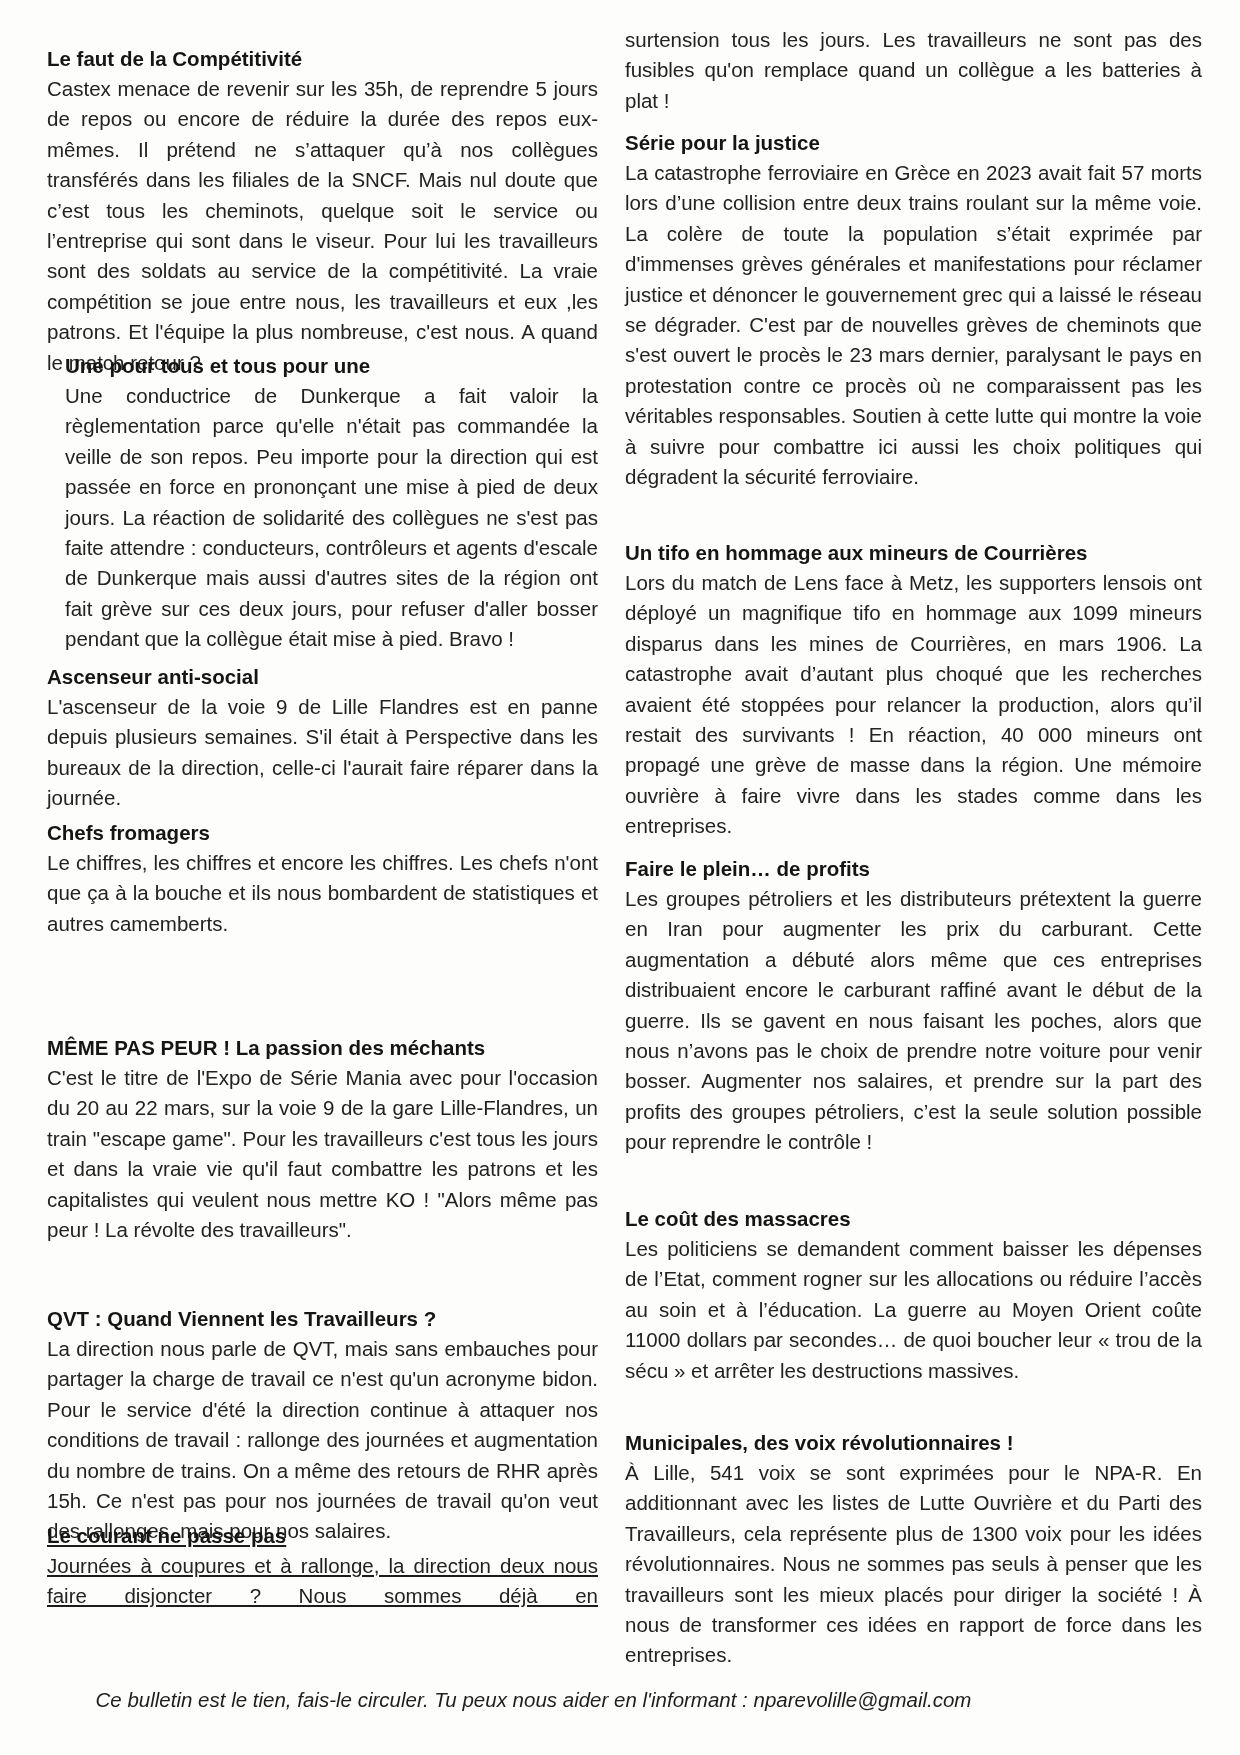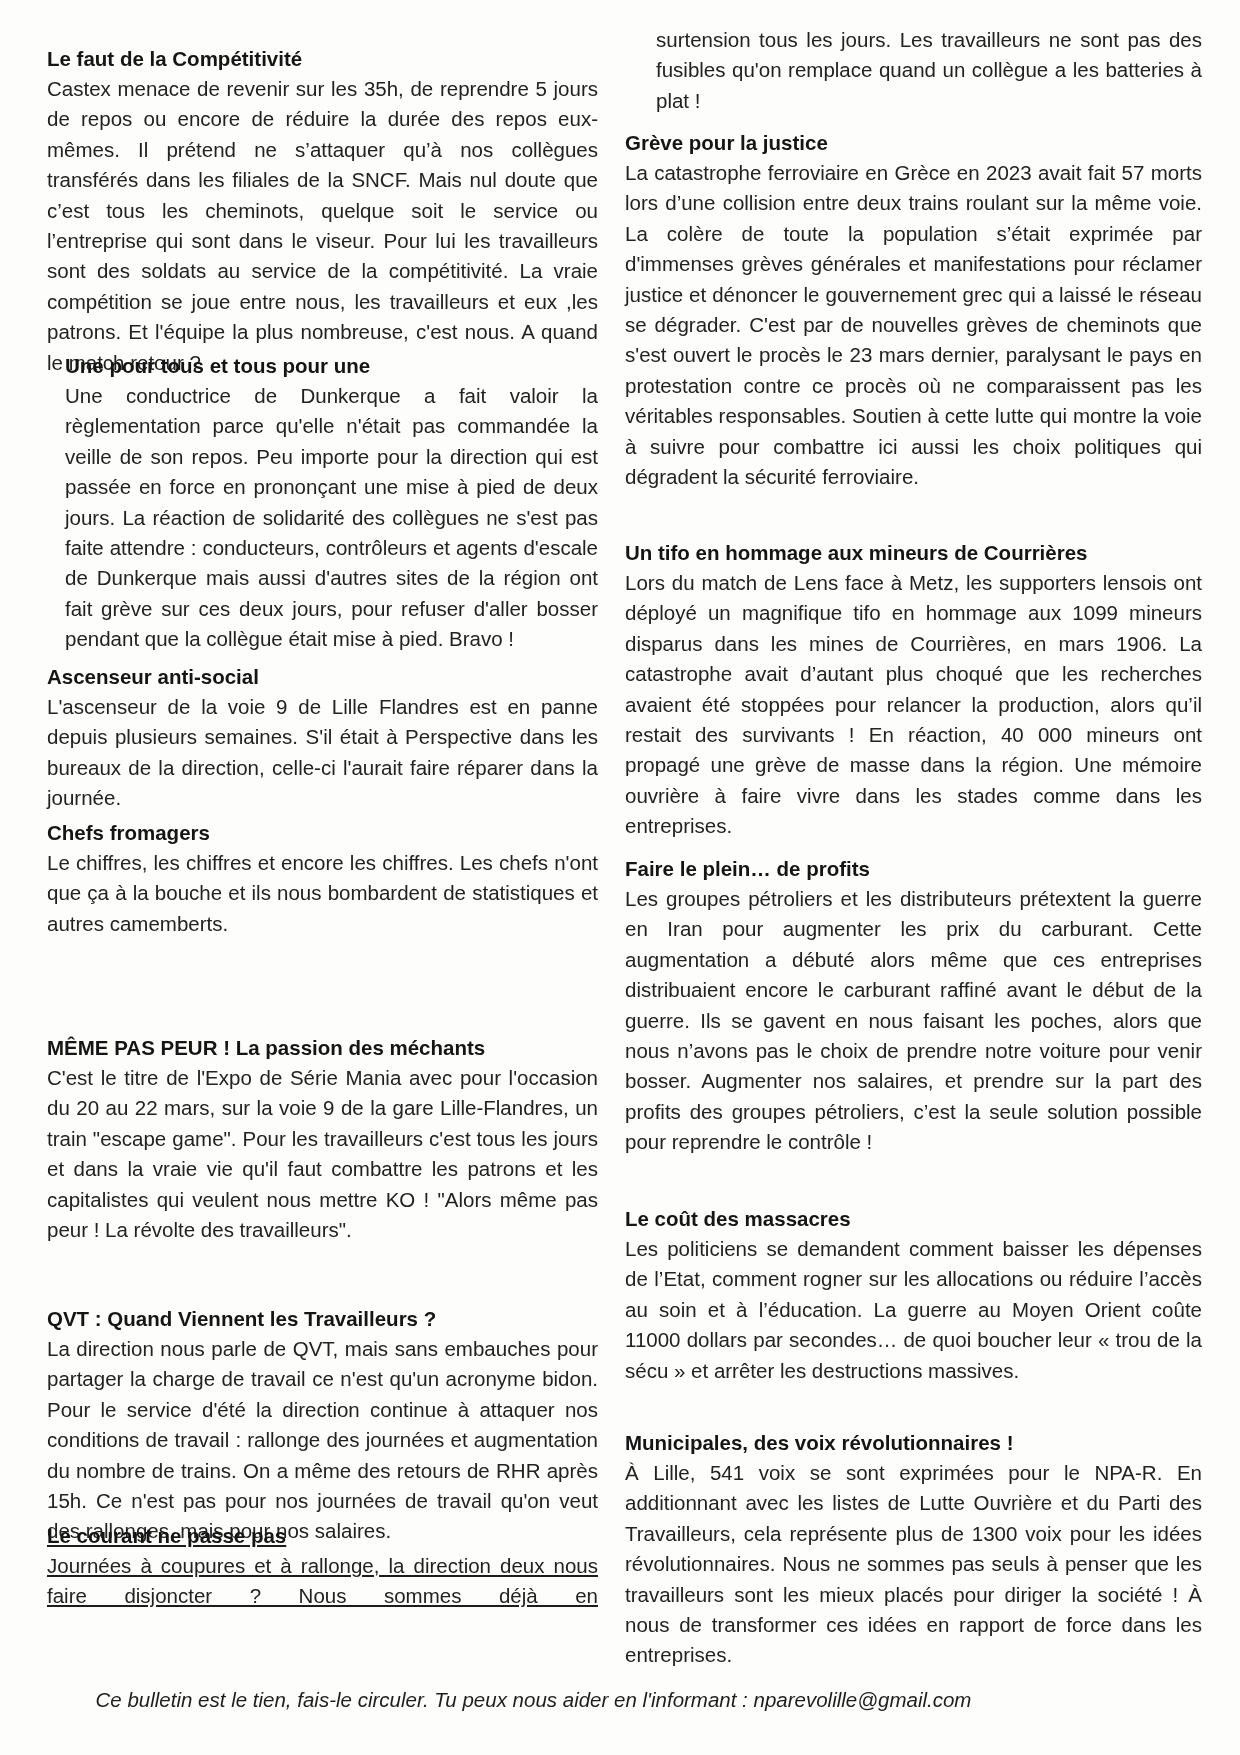--- a/index.html
+++ b/index.html
@@ -47,25 +47,25 @@
     <h2 class="h">QVT : Quand Viennent les Travailleurs ?</h2>
     <p class="p">La direction nous parle de QVT, mais sans embauches pour partager la charge de travail ce n'est qu'un acronyme bidon. Pour le service d'été la direction continue à attaquer nos conditions de travail : rallonge des journées et augmentation du nombre de trains. On a même des retours de RHR après 15h. Ce n'est pas pour nos journées de travail qu'on veut des rallonges, mais pour nos salaires.</p>
   </div>
   <div class="block" style="top:1521px;text-decoration:underline;">
     <h2 class="h">Le courant ne passe pas</h2>
     <p class="p nolast">Journées à coupures et à rallonge, la direction deux nous faire disjoncter ? Nous sommes déjà en</p>
   </div>
 </div>
 
 <div class="col col-right" style="top:0;height:1755px;">
-  <div class="block" style="top:25px;margin-left:31px;">
+  <div class="block" style="top:25px;">
     <p class="p">surtension tous les jours. Les travailleurs ne sont pas des fusibles qu'on remplace quand un collègue a les batteries à plat !</p>
   </div>
   <div class="block" style="top:128px;">
-    <h2 class="h">Grève pour la justice</h2>
+    <h2 class="h">Série pour la justice</h2>
     <p class="p">La catastrophe ferroviaire en Grèce en 2023 avait fait 57 morts lors d’une collision entre deux trains roulant sur la même voie. La colère de toute la population s’était exprimée par d'immenses grèves générales et manifestations pour réclamer justice et dénoncer le gouvernement grec qui a laissé le réseau se dégrader. C'est par de nouvelles grèves de cheminots que s'est ouvert le procès le 23 mars dernier, paralysant le pays en protestation contre ce procès où ne comparaissent pas les véritables responsables. Soutien à cette lutte qui montre la voie à suivre pour combattre ici aussi les choix politiques qui dégradent la sécurité ferroviaire.</p>
   </div>
   <div class="block" style="top:538px;">
     <h2 class="h">Un tifo en hommage aux mineurs de Courrières</h2>
     <p class="p">Lors du match de Lens face à Metz, les supporters lensois ont déployé un magnifique tifo en hommage aux 1099 mineurs disparus dans les mines de Courrières, en mars 1906. La catastrophe avait d’autant plus choqué que les recherches avaient été stoppées pour relancer la production, alors qu’il restait des survivants ! En réaction, 40 000 mineurs ont propagé une grève de masse dans la région. Une mémoire ouvrière à faire vivre dans les stades comme dans les entreprises.</p>
   </div>
   <div class="block" style="top:854px;">
     <h2 class="h">Faire le plein… de profits</h2>
     <p class="p">Les groupes pétroliers et les distributeurs prétextent la guerre en Iran pour augmenter les prix du carburant. Cette augmentation a débuté alors même que ces entreprises distribuaient encore le carburant raffiné avant le début de la guerre. Ils se gavent en nous faisant les poches, alors que nous n’avons pas le choix de prendre notre voiture pour venir bosser. Augmenter nos salaires, et prendre sur la part des profits des groupes pétroliers, c’est la seule solution possible pour reprendre le contrôle !</p>
   </div>

